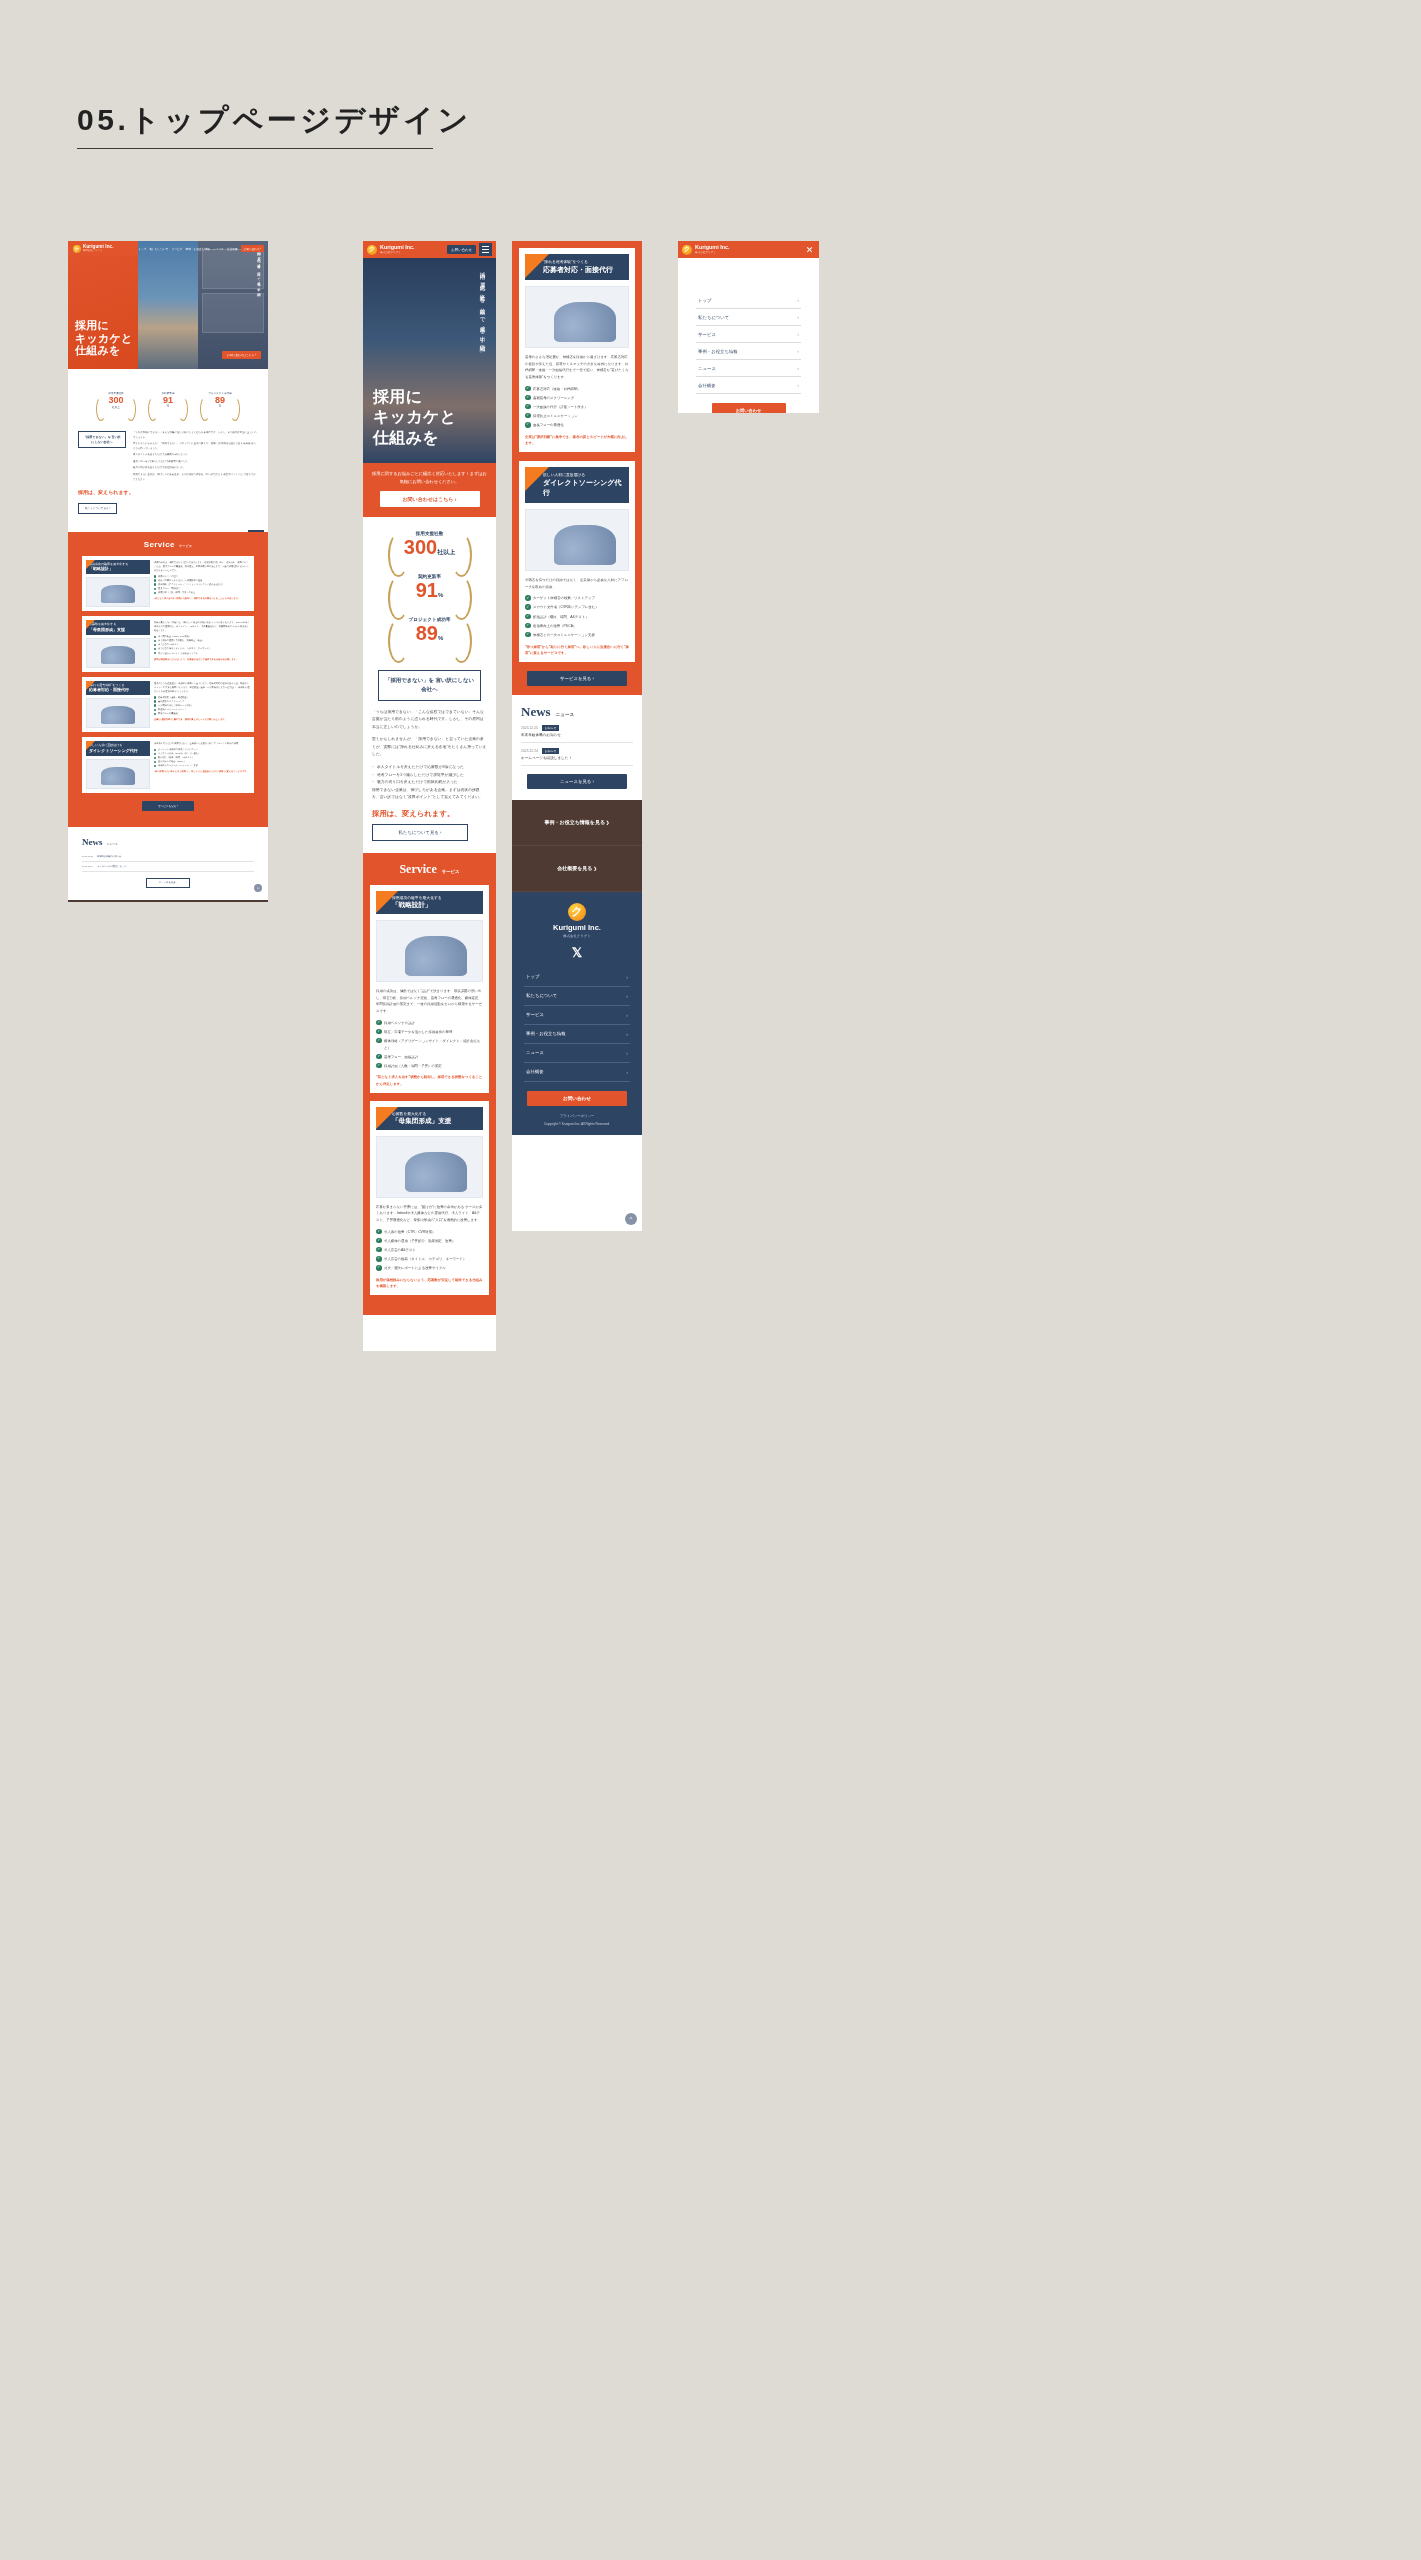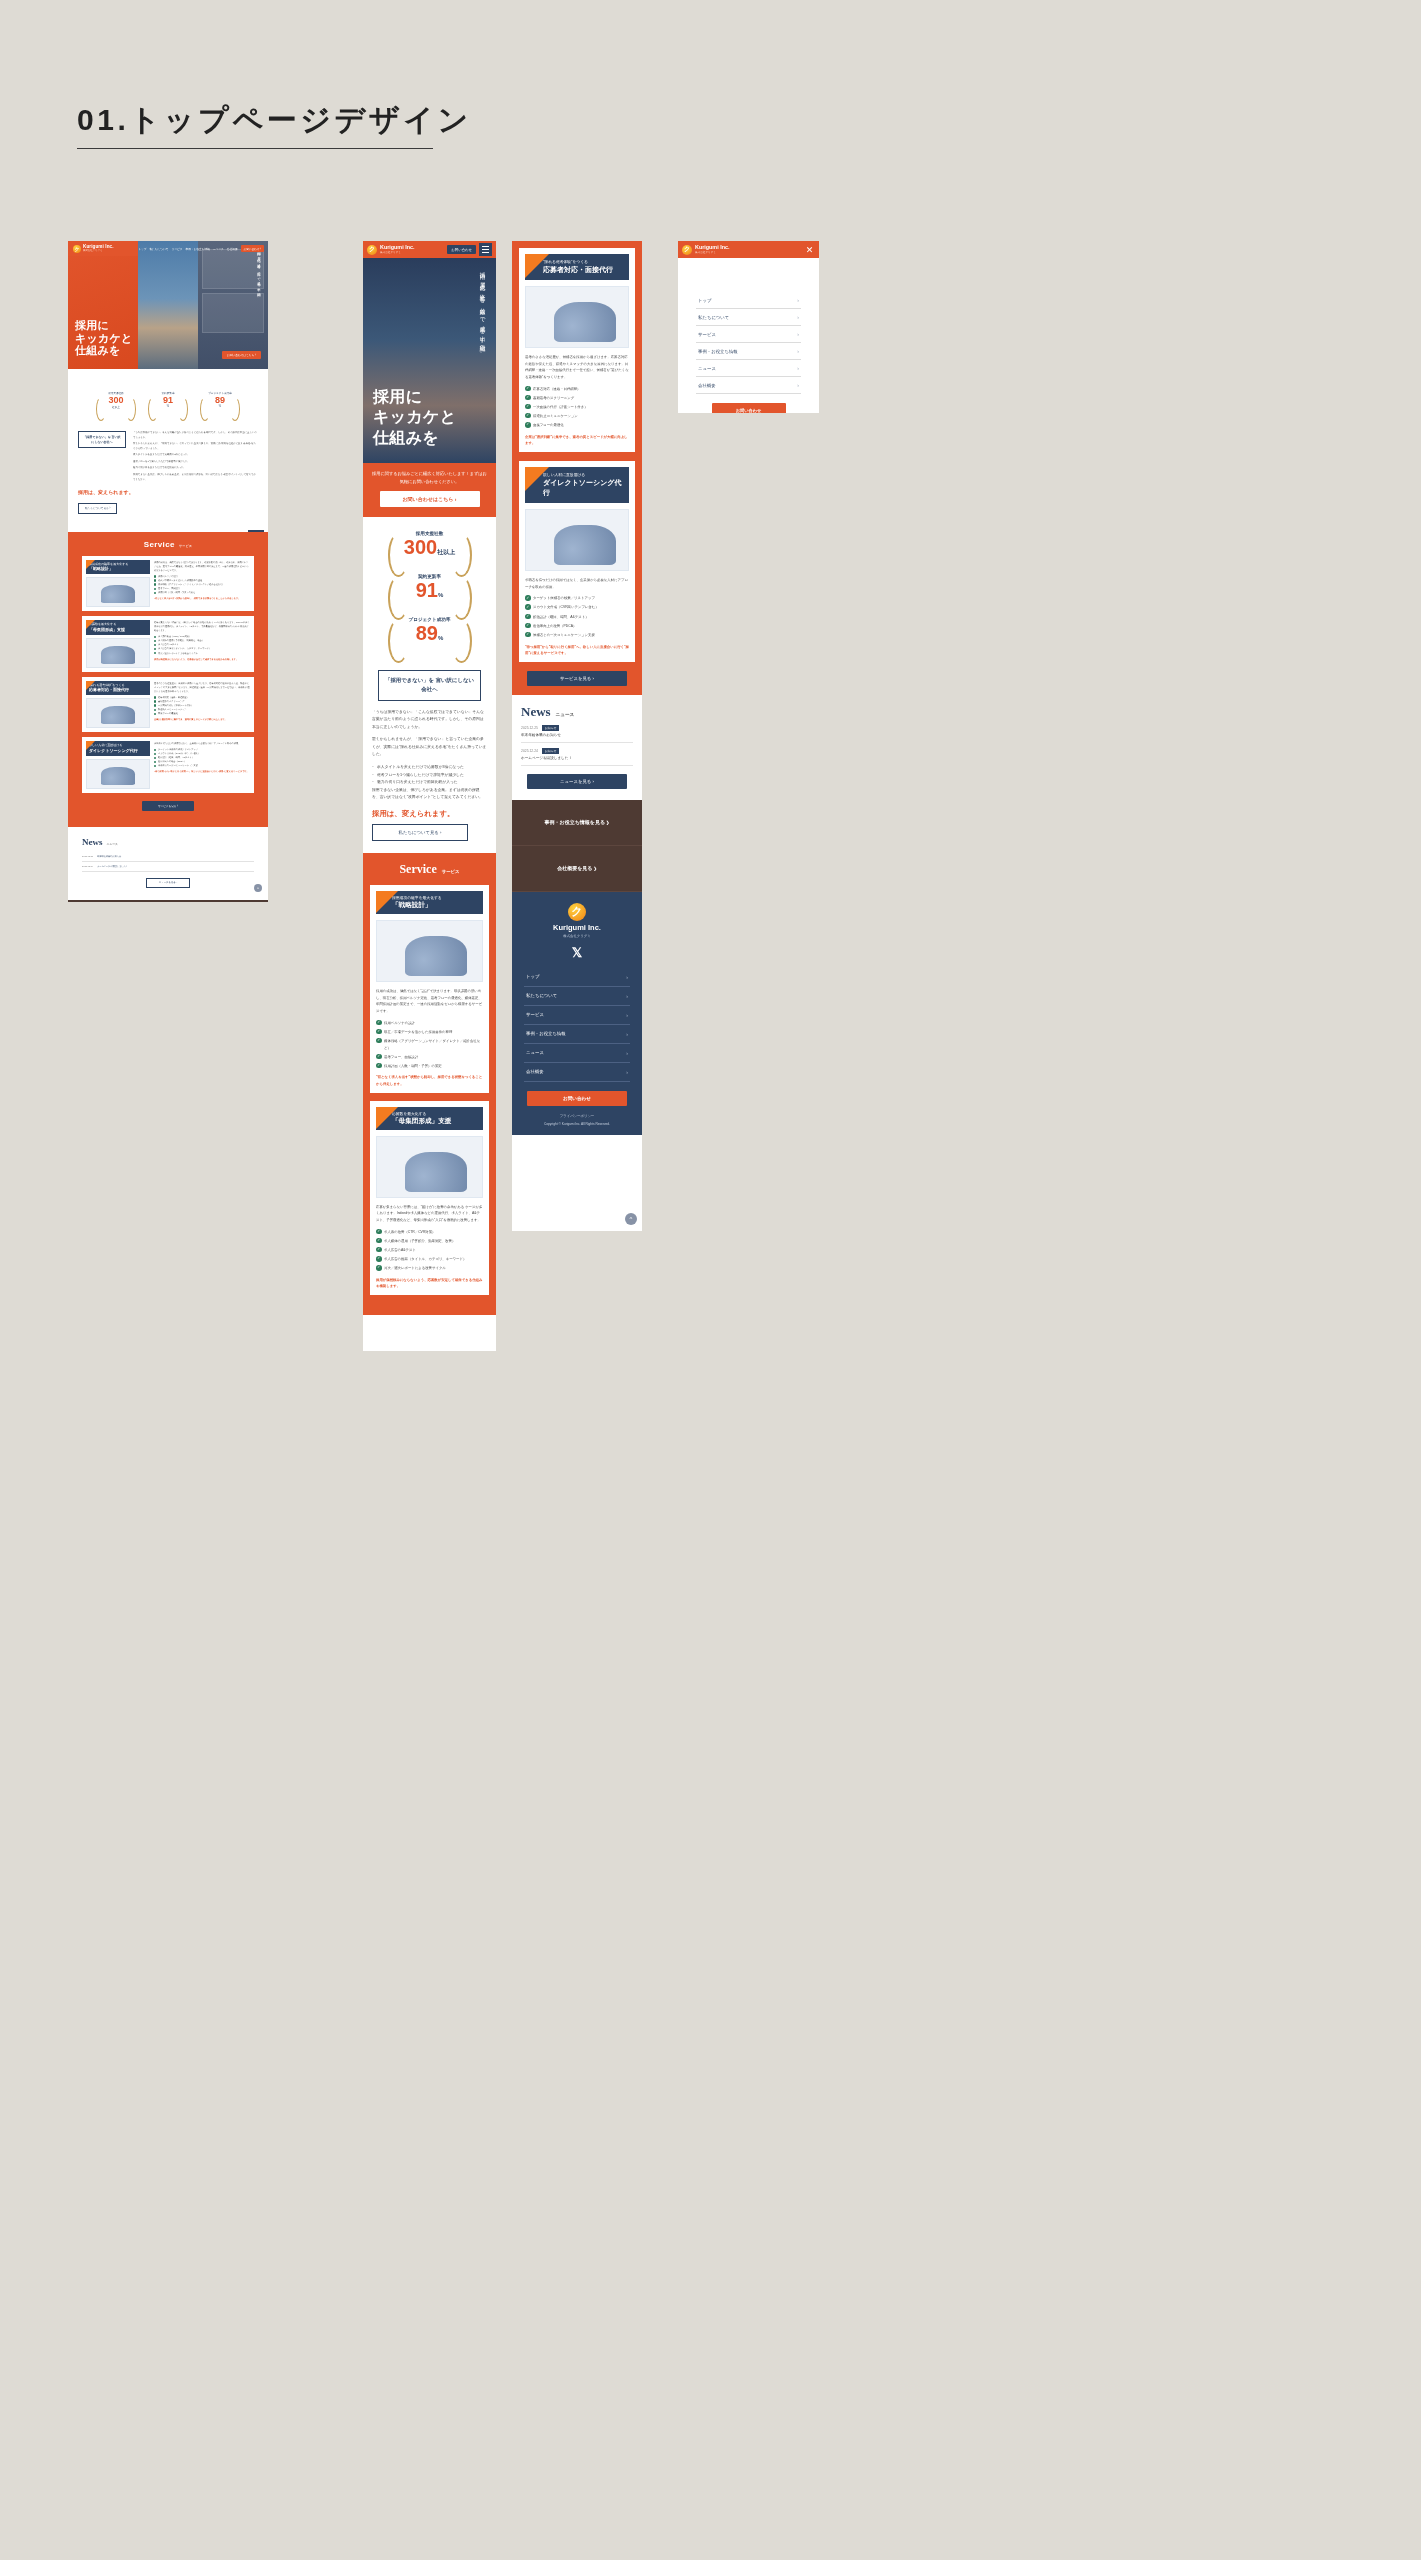--- a/index.html
+++ b/index.html
@@ -376,21 +376,21 @@
   }
   .m3-nav div:after{ content:"›"; color:#9aa5b5; font-size:5px;}
   .m3-cta{
     display:block; width:74px; margin:9px auto 0; background:#e2552c; color:#fff;
     font-size:4.2px; font-weight:700; text-align:center; padding:4.5px 0; border-radius:1px;
   }
 </style>
 </head>
 <body>
 
-<div class="slide-title">01.トップページデザイン</div>
+<div class="slide-title">05.トップページデザイン</div>
 <div class="slide-title-rule"></div>
 
 <div class="mock mock-desktop">
 
   <div class="d-hero">
     <div class="d-hero-orange"></div>
     <div class="d-hero-sky"></div>
     <div class="d-hero-photos"></div>
 
     <div class="d-topbar">

